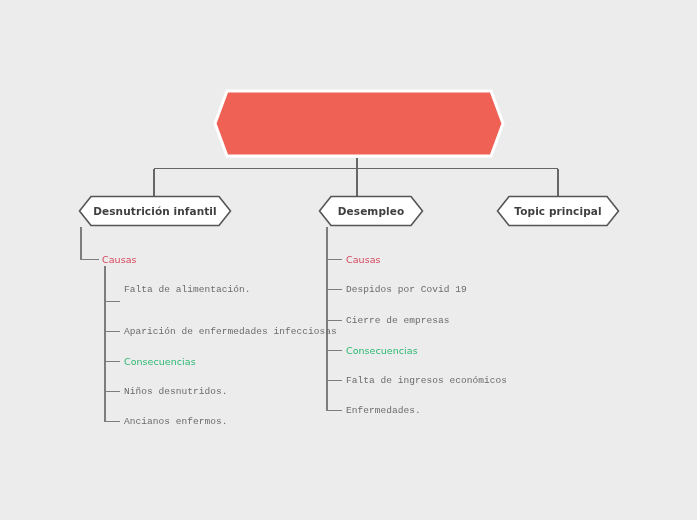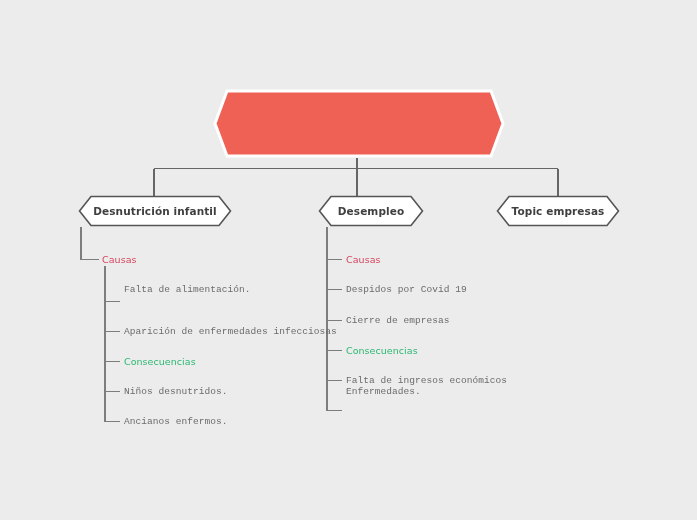--- a/index.html
+++ b/index.html
@@ -153,30 +153,30 @@
     <svg class="hex-outline" viewBox="0 0 106 32" preserveAspectRatio="none" xmlns="http://www.w3.org/2000/svg">
       <polygon points="13,1.5 93,1.5 104.5,16 93,30.5 13,30.5 1.5,16" fill="#ffffff" stroke="#555555" stroke-width="1.6" vector-effect="non-scaling-stroke"></polygon>
     </svg>
     <div class="topic-label">Desempleo</div>
   </div>
 
   <div class="topic-node" id="node-topic">
     <svg class="hex-outline" viewBox="0 0 124 32" preserveAspectRatio="none" xmlns="http://www.w3.org/2000/svg">
       <polygon points="13,1.5 111,1.5 122.5,16 111,30.5 13,30.5 1.5,16" fill="#ffffff" stroke="#555555" stroke-width="1.6" vector-effect="non-scaling-stroke"></polygon>
     </svg>
-    <div class="topic-label">Topic empresas</div>
+    <div class="topic-label">Topic principal</div>
   </div>
 
   <div class="leaf causas" style="left:102px; top:254px;">Causas</div>
   <div class="leaf normal" style="left:124px; top:284px;">Falta de alimentación.</div>
   <div class="leaf normal" style="left:124px; top:326px;">Aparición de enfermedades infecciosas</div>
   <div class="leaf conse" style="left:124px; top:356px;">Consecuencias</div>
   <div class="leaf normal" style="left:124px; top:386px;">Niños desnutridos.</div>
   <div class="leaf normal" style="left:124px; top:416px;">Ancianos enfermos.</div>
 
   <div class="leaf causas" style="left:346px; top:254px;">Causas</div>
   <div class="leaf normal" style="left:346px; top:284px;">Despidos por Covid 19</div>
   <div class="leaf normal" style="left:346px; top:315px;">Cierre de empresas</div>
   <div class="leaf conse" style="left:346px; top:345px;">Consecuencias</div>
   <div class="leaf normal" style="left:346px; top:375px;">Falta de ingresos económicos</div>
-  <div class="leaf normal" style="left:346px; top:386px;">Enfermedades.</div>
+  <div class="leaf normal" style="left:346px; top:405px;">Enfermedades.</div>
 
 </div>
 
 </body></html>

